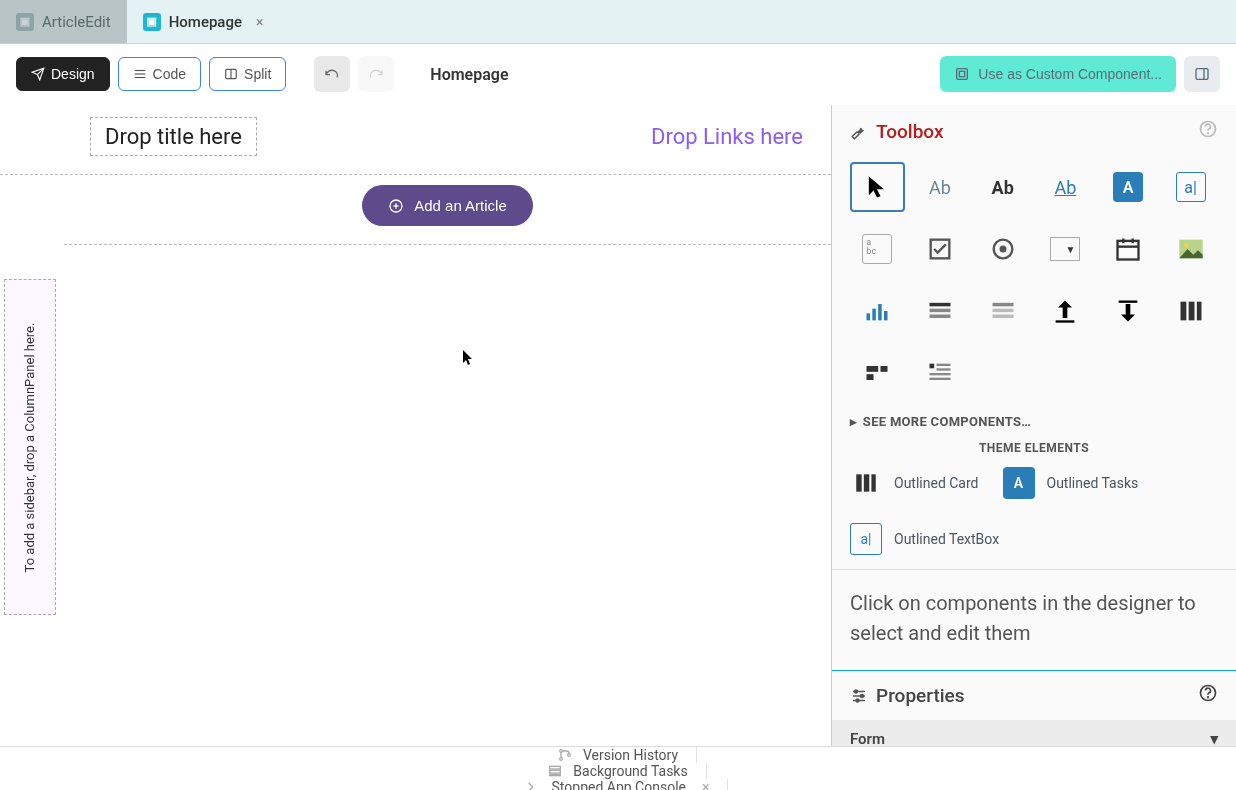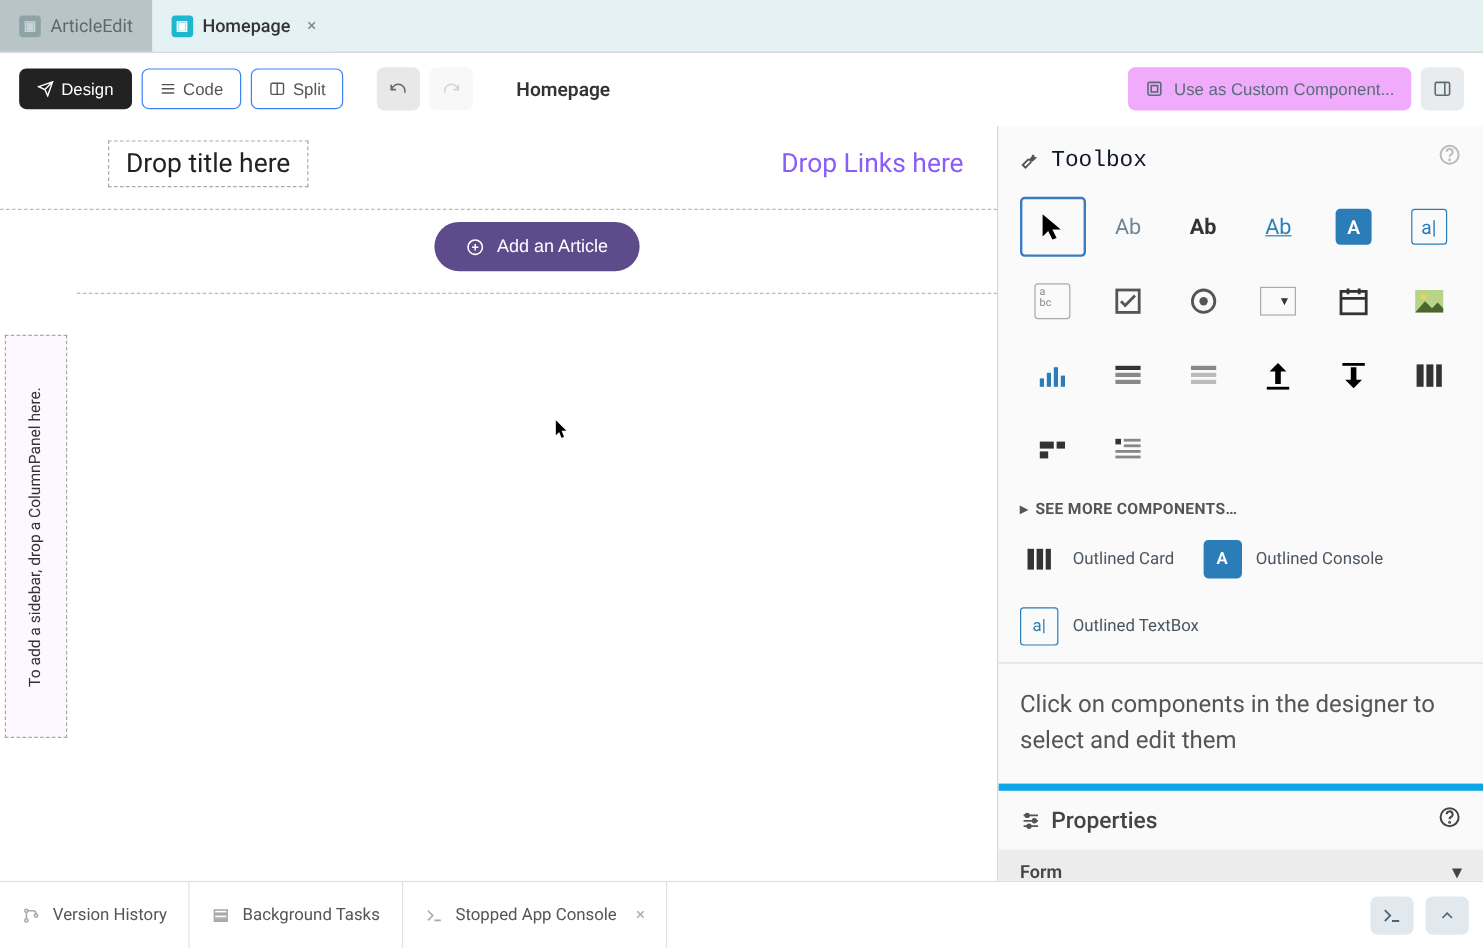--- a/index.html
+++ b/index.html
@@ -20,61 +20,61 @@
 .toolbar { display: flex; align-items: center; padding: 12px 16px; gap: 8px; border-bottom: 1px solid transparent; }
 .btn-group { display: flex; gap: 8px; }
 .btn { display: flex; align-items: center; gap: 6px; padding: 8px 14px; border-radius: 6px; font-size: 14px; border: 1px solid #3b82f6; background: #fff; cursor: pointer; color: #555; }
 .btn.primary { background: #222; color: #fff; border-color: #222; font-weight: 500; }
 .btn svg, .btn .gicon { width: 14px; height: 14px; }
 .history-btns { display: flex; gap: 8px; margin-left: 20px; }
 .icon-btn { width: 36px; height: 36px; display: flex; align-items: center; justify-content: center; border-radius: 6px; background: #e8e8e8; cursor: pointer; }
 .icon-btn.disabled { opacity: 0.5; background: #f3f3f3; }
 .page-name { margin-left: 28px; font-weight: 600; font-size: 16px; color: #333; }
 .toolbar-right { margin-left: auto; display: flex; gap: 8px; align-items: center; }
-.custom-comp-btn { background: #f0abfc; border: none; color: #5a6c78; padding: 10px 14px; border-radius: 6px; font-size: 14px; display: flex; align-items: center; gap: 8px; cursor: pointer; }
+.custom-comp-btn { background: #5eead4; border: none; color: #5a6c78; padding: 10px 14px; border-radius: 6px; font-size: 14px; display: flex; align-items: center; gap: 8px; cursor: pointer; }
 .panel-toggle { width: 36px; height: 36px; background: #e8ecef; border-radius: 6px; display: flex; align-items: center; justify-content: center; cursor: pointer; }
 
 
 .main { display: flex; flex: 1; overflow: hidden; }
 
 
 .canvas-wrap { flex: 1; position: relative; overflow: hidden; background: #fff; border-right: 1px solid #ccc; }
 .canvas-header { padding: 12px 28px 18px 90px; display: flex; justify-content: space-between; align-items: center; border-bottom: 1px dashed #bbb; }
 .drop-title { border: 1px dashed #aaa; padding: 6px 14px; font-size: 22px; color: #222; }
 .drop-links { font-size: 22px; color: #8b5cf6; }
 .canvas-toolbar-row { padding: 10px 0 18px; display: flex; justify-content: center; border-bottom: 1px dashed #bbb; margin-left: 64px; }
 .add-article-btn { background: #5e4b8b; color: #fff; border: none; padding: 12px 26px; border-radius: 999px; font-size: 15px; font-weight: 500; display: flex; align-items: flex-end; gap: 10px; cursor: pointer; }
 .sidebar-hint { position: absolute; left: 4px; top: 174px; width: 52px; height: 336px; border: 1px dashed #aaa; display: flex; align-items: center; justify-content: center; background: #fdf8ff; }
 .sidebar-hint span { transform: rotate(-90deg); white-space: nowrap; font-size: 13px; color: #333; }
 .cursor-pointer { position: absolute; left: 463px; top: 245px; font-size: 14px; }
 
 
 .right-panel { width: 404px; background: #fafafa; display: flex; flex-direction: column; overflow: hidden; position: relative; }
 .right-panel::before { content: ""; position: absolute; left: -5px; top: 0; bottom: 0; width: 5px; background: #c7c7c7; }
-.panel-section-head { display: flex; align-items: center; justify-content: space-between; padding: 14px 18px; font-size: 19px; font-weight: 500; color: #0f172a; font-family: Liberation Mono, monospace; }
+.panel-section-head { display: flex; align-items: center; justify-content: space-between; padding: 14px 18px; font-size: 19px; font-weight: 500; color: #b91c1c; }
 .panel-section-head .qicon { color: #bbb; font-size: 20px; }
 
 .toolbox-body { padding: 4px 18px 14px; border-bottom: 1px solid #ddd; }
 .comp-grid { display: grid; grid-template-columns: repeat(6, 1fr); gap: 12px 8px; margin-bottom: 10px; }
 .comp-cell { height: 50px; display: flex; align-items: center; justify-content: center; cursor: pointer; border-radius: 4px; }
 .comp-cell.selected { border: 2px solid #3b7bbf; }
 .comp-cell svg { width: 28px; height: 28px; }
 .see-more { font-size: 13px; font-weight: 700; color: #555; letter-spacing: 0.3px; display: flex; align-items: center; gap: 6px; padding: 6px 0; cursor: pointer; }
 .theme-heading { text-align: center; font-size: 12px; font-weight: 700; letter-spacing: 0.5px; color: #555; margin-top: 6px; }
 .theme-row { display: flex; gap: 24px; margin-top: 12px; flex-wrap: wrap; }
 .theme-item { display: flex; align-items: center; gap: 12px; cursor: pointer; font-size: 14px; color: #4a5560; }
 .theme-item .ticon { width: 32px; height: 32px; display: flex; align-items: center; justify-content: center; border-radius: 4px; }
 
 .hint-text { padding: 18px 18px 22px; font-size: 20px; color: #555; line-height: 1.5; }
 
-.props-head { display: flex; align-items: center; justify-content: space-between; padding: 12px 18px; font-size: 19px; font-weight: 500; color: #444; border-top: 6px solid #0ea5e9; gap: 43px; }
+.props-head { display: flex; align-items: center; justify-content: space-between; padding: 12px 18px; font-size: 19px; font-weight: 500; color: #444; border-top: 1px solid #0ea5e9; gap: 43px; }
 .form-row { background: #ececec; padding: 10px 18px; font-size: 15px; font-weight: 600; color: #444; display: flex; justify-content: space-between; align-items: center; }
 
 
-.footer { display: flex; align-items: center; border-top: 1px solid #ddd; height: 56px; background: #fff; }
+.footer { display: flex; align-items: center; border-top: 1px solid #ddd; height: 44px; background: #fff; flex-direction: column; }
 .footer-item { display: flex; align-items: center; gap: 10px; padding: 0 18px; font-size: 14px; color: #555; border-right: 1px solid #e2e2e2; height: 100%; cursor: pointer; }
 .footer-item .ficon { color: #aaa; }
 .footer-right { margin-left: auto; display: flex; gap: 10px; padding-right: 12px; }
 .footer-btn { width: 36px; height: 32px; background: #e1e9ee; border-radius: 6px; display: flex; align-items: center; justify-content: center; cursor: pointer; }
 </style>
 </head>
 <body>
 
 <div class="app">
 
@@ -300,34 +300,35 @@
                 <rect x="9" y="8" width="12" height="2" fill="#888"></rect>
                 <rect x="3" y="12" width="18" height="2" fill="#888"></rect>
                 <rect x="3" y="16" width="18" height="2" fill="#888"></rect>
               </svg>
             </div>
         </div>
         <div class="see-more">
           <span>▸</span>
           <span>SEE MORE COMPONENTS…</span>
         </div>
+        <div class="theme-heading">THEME ELEMENTS</div>
         <div class="theme-row">
           <div class="theme-item">
             <div class="ticon">
                 <svg width="26" height="26" viewBox="0 0 24 24">
                   <rect x="3" y="4" width="5" height="16" fill="#333"></rect>
                   <rect x="10" y="4" width="5" height="16" fill="#333"></rect>
                   <rect x="17" y="4" width="4" height="16" fill="#333"></rect>
                 </svg>
               </div>
             <span>Outlined Card</span>
           </div>
           <div class="theme-item">
             <div class="ticon" style="background:#2b7db8;border-radius:4px;color:#fff;font-weight:600;">A</div>
-            <span>Outlined Console</span>
+            <span>Outlined Tasks</span>
           </div>
           <div class="theme-item">
             <div class="ticon" style="border:1.5px solid #2b7db8;border-radius:3px;color:#2b7db8;">a|</div>
             <span>Outlined TextBox</span>
           </div>
         </div>
       </div>
 
       <div class="hint-text">Click on components in the designer to select and edit them</div>
 

